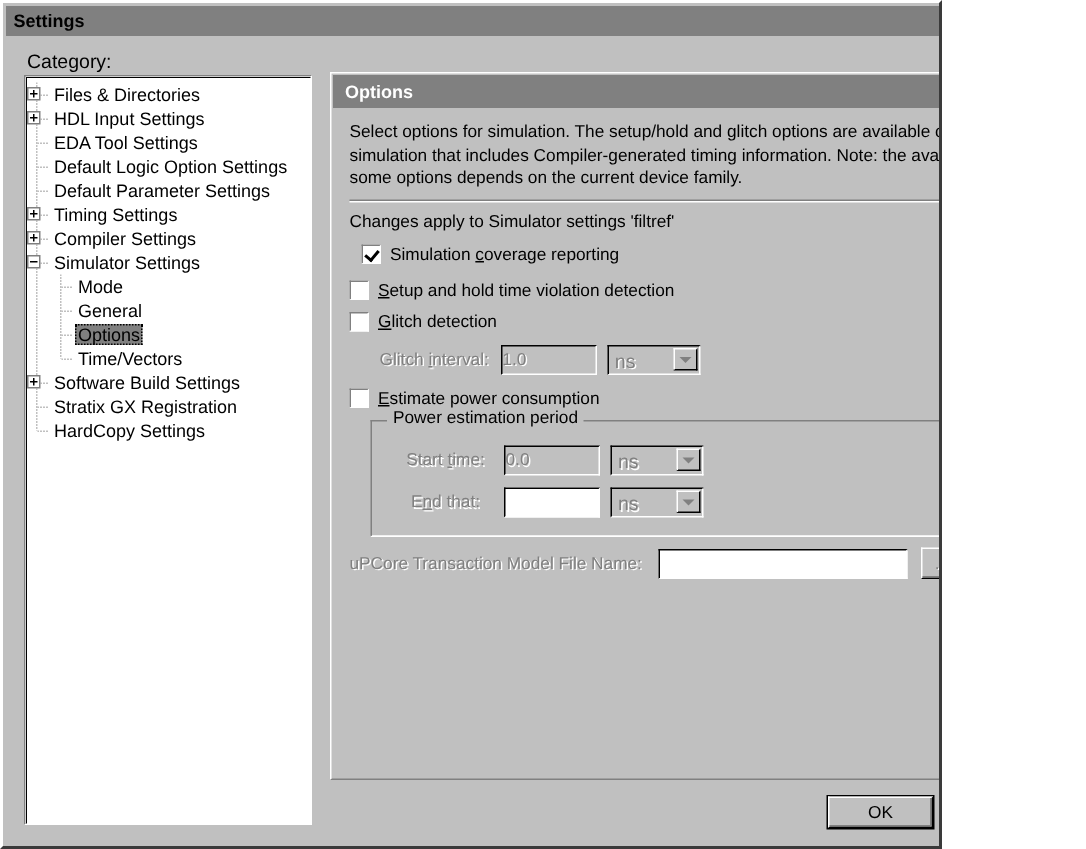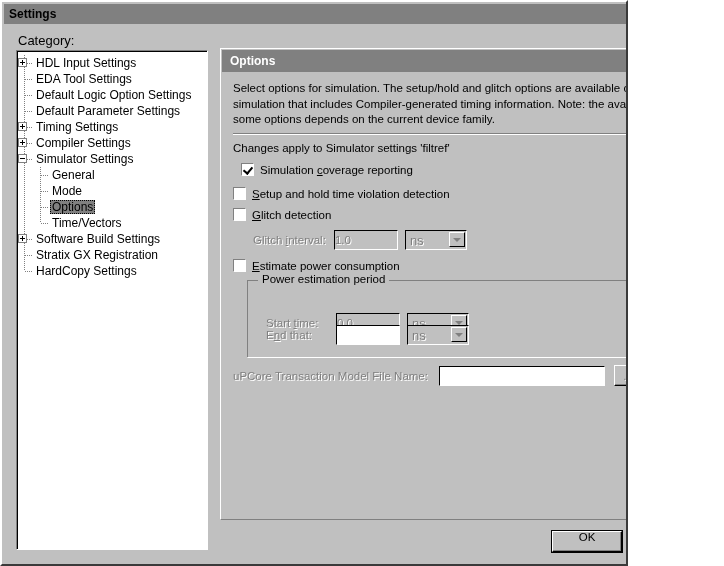--- a/index.html
+++ b/index.html
@@ -242,20 +242,21 @@
     transform: rotate(40deg);
   }
   .u { text-decoration: underline; }
   
   .field-row {
     position: absolute;
     display: flex;
     align-items: center;
     font-size: 11.5px;
     white-space: nowrap;
+    text-align: center;
   }
   .field-label { color: #000000; }
   .field-label.disabled { color: #808080; text-shadow: 1px 1px 0 #ffffff; }
   .textbox {
     background: #c0c0c0;
     border-top: 1.5px solid #000000;
     border-left: 1.5px solid #000000;
     border-right: 1.5px solid #ffffff;
     border-bottom: 1.5px solid #ffffff;
     box-sizing: border-box;
@@ -359,21 +360,21 @@
     border-bottom: 1px solid #808080;
     pointer-events: none;
   }
   .btn.disabled { color: #808080; text-shadow: 1px 1px 0 #ffffff; }
   
   .bottom-btn {
     position: absolute;
     width: 72px; height: 23px;
     background: #c0c0c0;
     display: flex;
-    align-items: flex-start;
+    align-items: center;
     justify-content: center;
     font-size: 11.5px;
     color: #000000;
     cursor: pointer;
     box-sizing: border-box;
   }
   .bottom-btn .face {
     position: absolute;
     left: 0; top: 0; right: 0; bottom: 0;
     border-top: 1.5px solid #ffffff;
@@ -408,20 +409,28 @@
 
   <div class="tree-panel">
     <div class="tree-panel-inner">
       <div class="tree" id="tree">
           <div class="tree-row">
             <span class="tnode">
               <span class="vline"></span>
               <span class="hline"></span>
               <span class="box plus"></span>
             </span>
+            <span class="tree-label">Files &amp; Directories</span>
+          </div>
+          <div class="tree-row">
+            <span class="tnode">
+              <span class="vline"></span>
+              <span class="hline"></span>
+              <span class="box plus"></span>
+            </span>
             <span class="tree-label">HDL Input Settings</span>
           </div>
           <div class="tree-row">
             <span class="tnode">
               <span class="vline"></span>
               <span class="hline"></span>
             </span>
             <span class="tree-label">EDA Tool Settings</span>
           </div>
           <div class="tree-row">
@@ -463,31 +472,31 @@
             <span class="tree-label">Simulator Settings</span>
           </div>
           <div class="tree-row">
             <span class="tnode">
               <span class="vline"></span>
             </span>
             <span class="tnode">
               <span class="vline"></span>
               <span class="hline"></span>
             </span>
+            <span class="tree-label">Mode</span>
+          </div>
+          <div class="tree-row">
+            <span class="tnode">
+              <span class="vline"></span>
+            </span>
+            <span class="tnode">
+              <span class="vline"></span>
+              <span class="hline"></span>
+            </span>
             <span class="tree-label">General</span>
-          </div>
-          <div class="tree-row">
-            <span class="tnode">
-              <span class="vline"></span>
-            </span>
-            <span class="tnode">
-              <span class="vline"></span>
-              <span class="hline"></span>
-            </span>
-            <span class="tree-label">Mode</span>
           </div>
           <div class="tree-row selected">
             <span class="tnode">
               <span class="vline"></span>
             </span>
             <span class="tnode">
               <span class="vline"></span>
               <span class="hline"></span>
             </span>
             <span class="tree-label">Options</span>
@@ -565,21 +574,21 @@
 
     <div class="cb-row" style="left:12px; top:210px;">
       <span class="checkbox"></span>
       <span><span></span><span class="u">E</span><span>stimate power consumption</span></span>
     </div>
 
     <div class="groupbox" style="left:26px; top:231px; width:414px; height:78px;">
       <div class="groupbox-inner"></div>
       <div class="groupbox-title">Power estimation period</div>
 
-      <div class="field-row" style="left:18px; top:16px;margin-top:16px;">
+      <div class="field-row" style="left:18px; top:16px;">
         <span class="field-label disabled" style="width:62px;"><span>Start </span><span class="u">t</span><span>ime:</span></span>
         <span class="textbox" style="width:64px; margin-left:8px;">0.0</span>
         <span class="combo" style="width:62px; margin-left:7px;">
           <span>ns</span>
           <span class="combo-arrow"></span>
         </span>
       </div>
 
       <div class="field-row" style="left:18px; top:44px;">
         <span class="field-label disabled" style="width:62px;"><span>E</span><span class="u">n</span><span>d that:</span></span>

